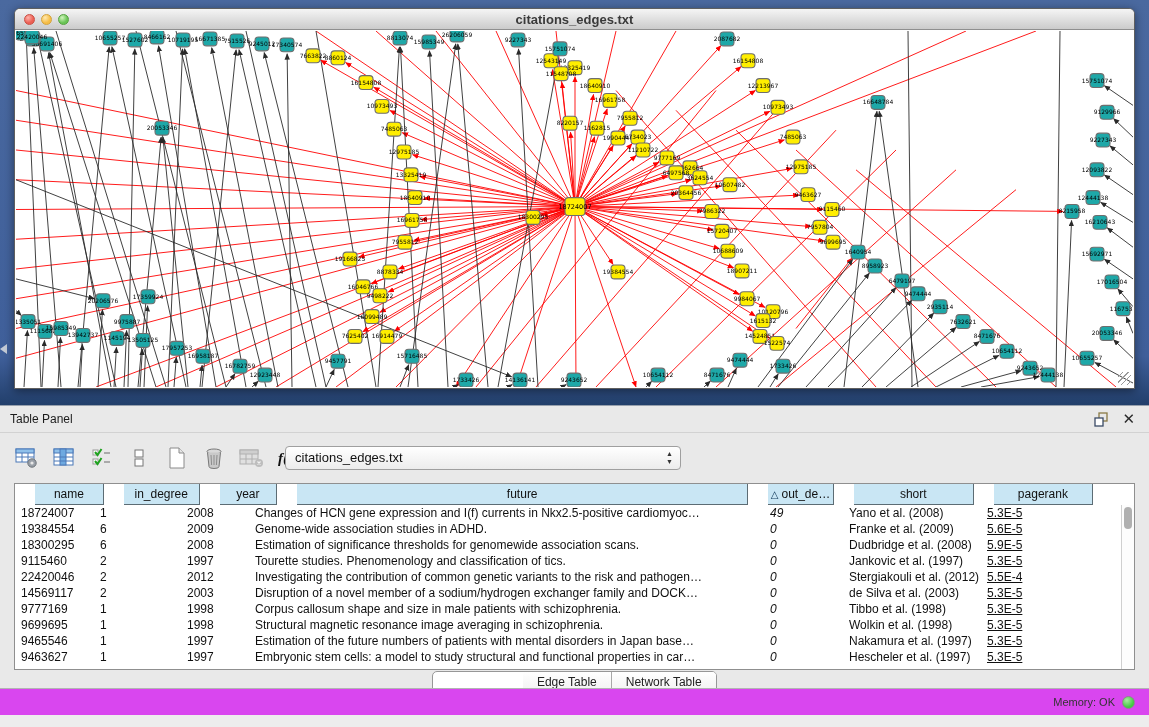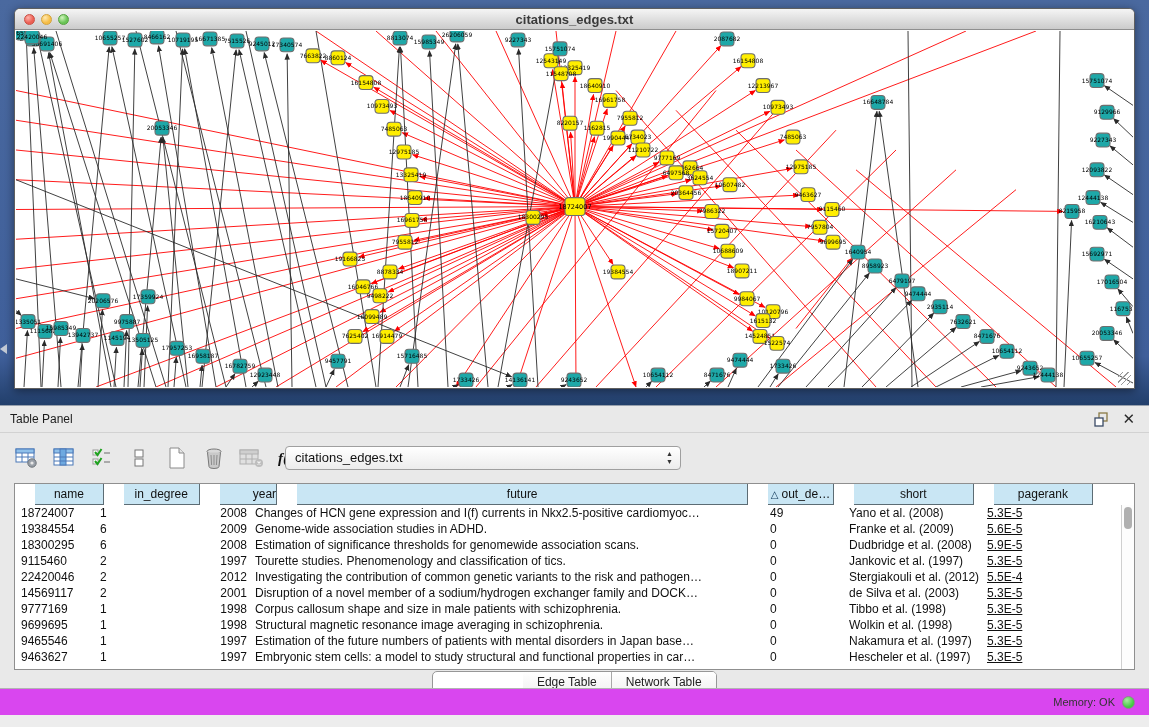--- a/index.html
+++ b/index.html
@@ -48,23 +48,23 @@
   .thead{position:absolute;left:0;top:0;height:21px;width:1078px;display:flex;}
   .th{height:21px;background:#c9e6f4;border-right:1px solid #5c6c74;border-bottom:1px solid #5c6c74;
     font-size:12px;color:#111;text-align:center;line-height:20px;overflow:hidden;white-space:nowrap;margin-left:20px;}
   .th:first-child{border-left:none;}
   .sort-tri{font-size:10px;color:#123a5a;margin-right:3px;}
   .tbody{position:absolute;left:0;top:21px;right:13px;bottom:0;overflow:hidden;}
   .tr{display:flex;height:16px;line-height:16px;font-size:12px;color:#101010;white-space:nowrap;}
   .td{overflow:hidden;white-space:nowrap;}
   .c0{width:79px;padding-left:6px;}
   .c1{width:87px;padding-left:6px;}
-  .c2{width:66px;padding-left:6px;text-align:right;}
+  .c2{width:66px;padding-left:6px;}
   .c3{width:519px;padding-left:8px;}
-  .c4{width:75px;padding-left:4px;}
+  .c4{width:75px;padding-left:4px;font-style:italic;}
   .c5{width:138px;padding-left:8px;}
   .c6{width:114px;padding-left:8px;text-decoration:underline;}
   .vscroll{position:absolute;right:0;top:21px;bottom:0;width:13px;background:#fdfdfd;border-left:1px solid #d0d0d0;}
   .vthumb{position:absolute;left:2px;top:2px;width:8px;height:22px;border-radius:4px;background:#b0b0b0;cursor:pointer;}
 
   .seg-wrap{position:absolute;left:0;top:238px;width:1149px;height:24px;text-align:center;}
   .seg{display:inline-flex;border:1px solid #979797;border-radius:5px;overflow:hidden;height:22px;
     background:#fff;box-shadow:0 1px 0 rgba(255,255,255,.6);}
   .seg-item{height:22px;line-height:21px;font-size:12px;padding:0 14px;color:#222;cursor:pointer;
     background:linear-gradient(180deg,#ffffff,#f0f0f0);border-right:1px solid #a8a8a8;}
@@ -605,21 +605,21 @@
     <span class="combo">
       <span class="val">citations_edges.txt</span>
       <span class="stepper">▲<br>▼</span>
     </span>
   </div>
 
   <div class="table-wrap">
     <div class="thead" id="thead">
         <div class="th" style="width: 79px;">name</div>
         <div class="th" style="width: 87px;">in_degree</div>
-        <div class="th" style="width: 66px; text-align: right;">year</div>
+        <div class="th" style="width: 66px;">year</div>
         <div class="th" style="width: 519px;">future</div>
         <div class="th" style="width: 75px;"><span class="sort-tri">△</span>out_de…</div>
         <div class="th" style="width: 138px;">short</div>
         <div class="th" style="width: 114px;">pagerank</div>
       </div>
     <div class="tbody" id="tbody">
         <div class="tr">
           <div class="td c0">18724007</div>
           <div class="td c1">1</div>
           <div class="td c2">2008</div>
@@ -660,21 +660,21 @@
           <div class="td c1">2</div>
           <div class="td c2">2012</div>
           <div class="td c3">Investigating the contribution of common genetic variants to the risk and pathogen…</div>
           <div class="td c4">0</div>
           <div class="td c5">Stergiakouli et al. (2012)</div>
           <div class="td c6">5.5E-4</div>
         </div>
         <div class="tr">
           <div class="td c0">14569117</div>
           <div class="td c1">2</div>
-          <div class="td c2">2001</div>
+          <div class="td c2">2003</div>
           <div class="td c3">Disruption of a novel member of a sodium/hydrogen exchanger family and DOCK…</div>
           <div class="td c4">0</div>
           <div class="td c5">de Silva et al. (2003)</div>
           <div class="td c6">5.3E-5</div>
         </div>
         <div class="tr">
           <div class="td c0">9777169</div>
           <div class="td c1">1</div>
           <div class="td c2">1998</div>
           <div class="td c3">Corpus callosum shape and size in male patients with schizophrenia.</div>

